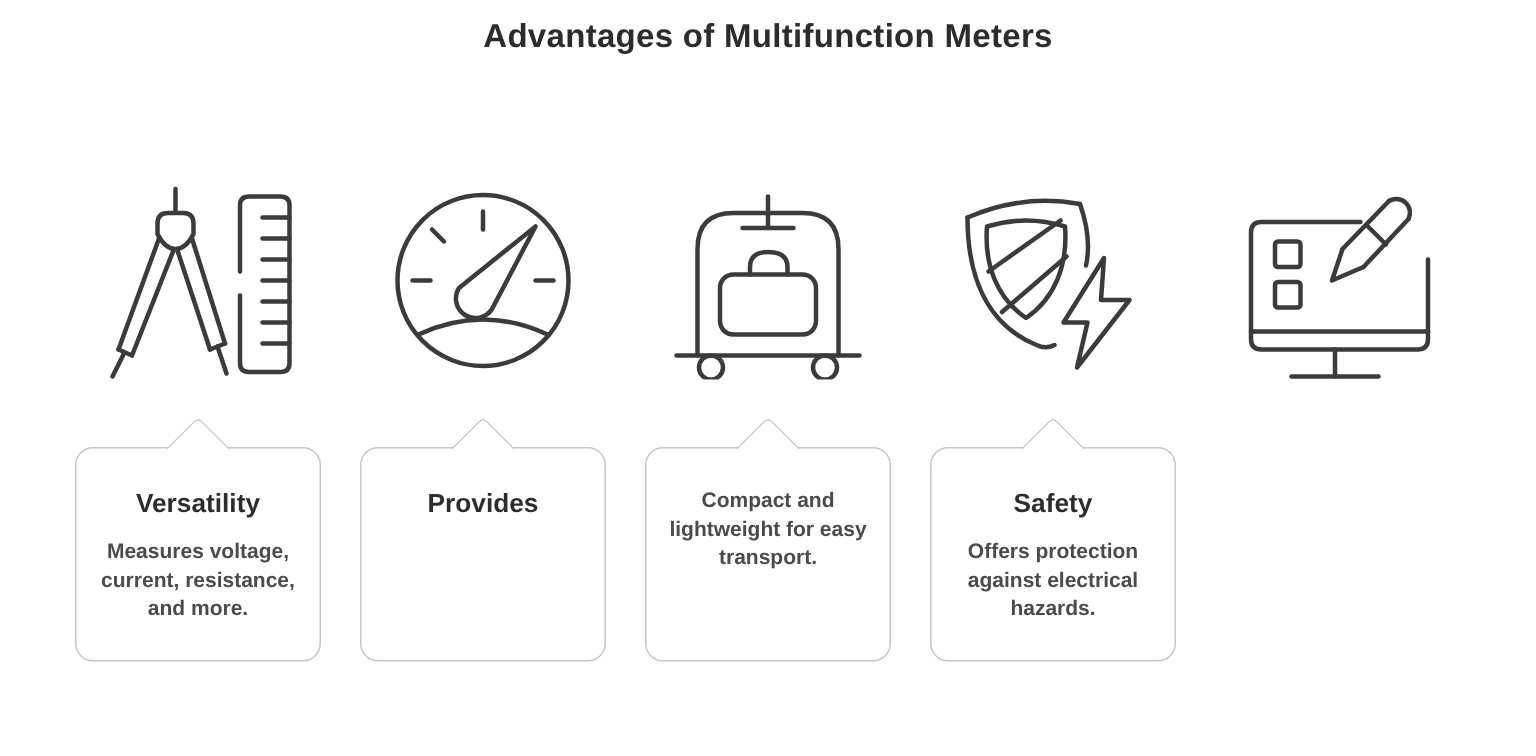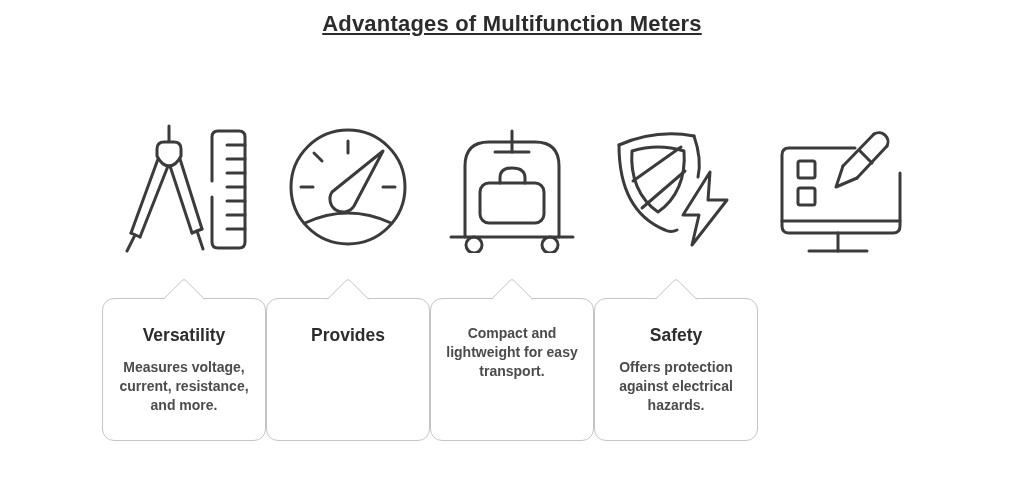--- a/index.html
+++ b/index.html
@@ -14,26 +14,26 @@
     width:1024px;height:504px;overflow:hidden;position:relative;
     font-family:"Liberation Sans","DejaVu Sans",sans-serif;
   }
   .page-title{
     text-align:center;
     margin-top:11px;
     font-size:22px;
     font-weight:bold;
     color:var(--title-text);
     letter-spacing:0.2px;
-    text-decoration:underline;
   }
   .columns{
     margin-top:86px;
     display:flex;
     justify-content:center;
+    gap:26px;
   }
   .column{
     width:164px;
     display:flex;
     flex-direction:column;
     align-items:center;
   }
   .icon-box{
     height:130px;
     width:132px;

